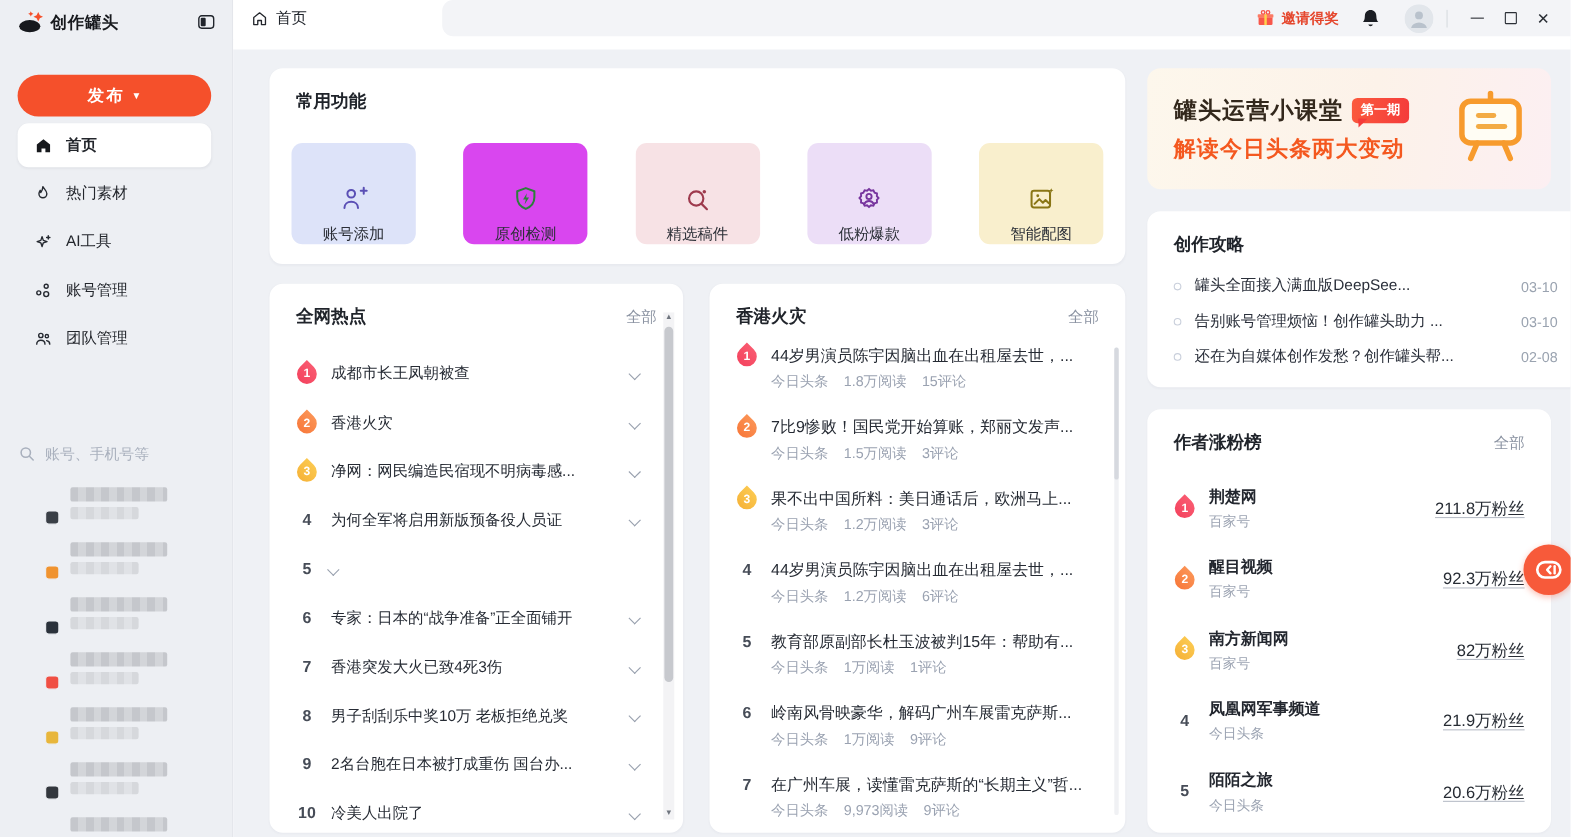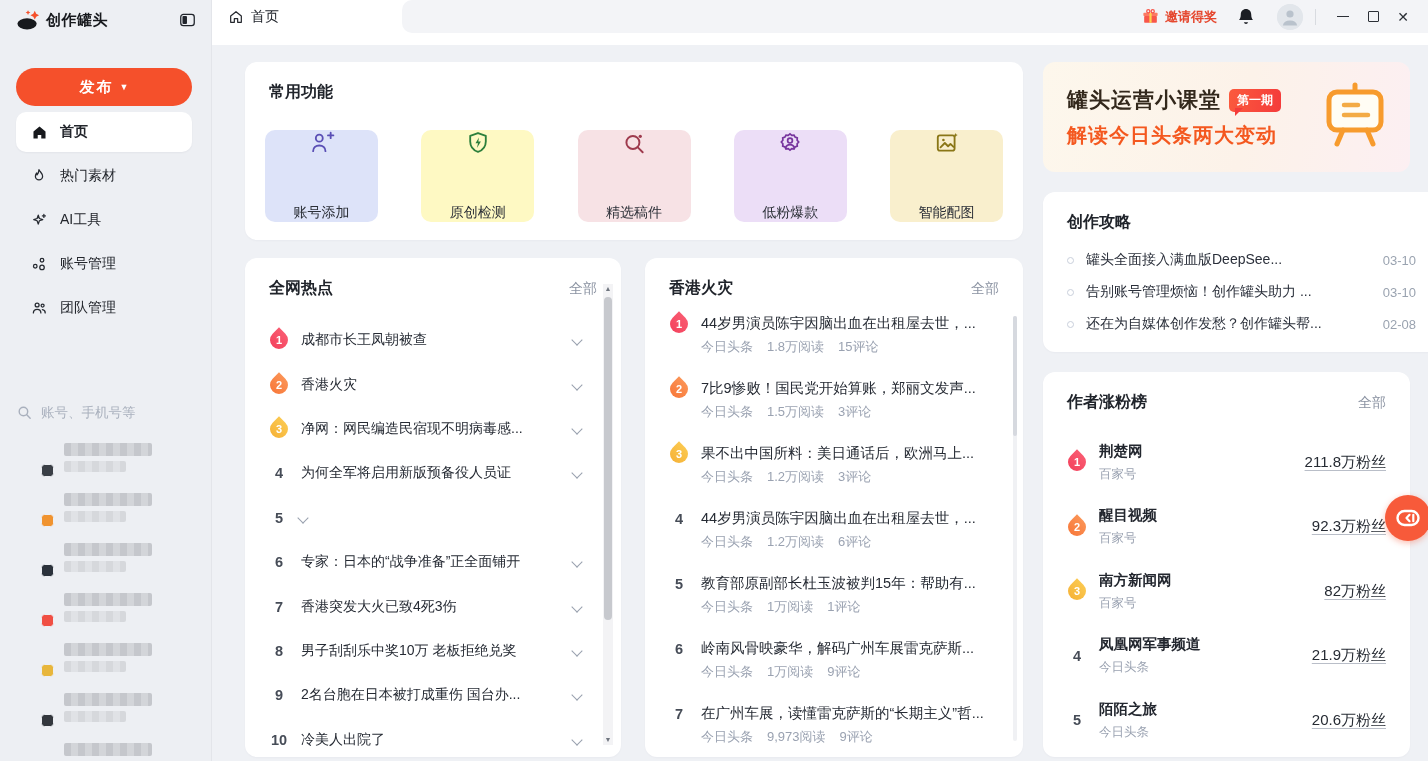--- a/index.html
+++ b/index.html
@@ -51,21 +51,21 @@
   .main { position:absolute; left:212px; top:36px; right:0; bottom:0; background:#fff; }
   .canvas { position:absolute; left:0; top:9px; right:0; bottom:0; background:#eff1f5; }
   .card { position:absolute; background:#fff; border-radius:12px; box-shadow:0 1px 2px rgba(25,35,60,.03); }
   .card-head { position:absolute; left:24px; right:24px; top:20px; display:flex; align-items:center; }
   .card-title { font-size:16px; font-weight:bold; color:#20242b; }
   .all-link { margin-left:auto; font-size:14px; color:#8b93a2; cursor:pointer; }
 
   
   .card.quick { left:33px; top:17px; width:778px; height:178px;padding-left:44px; }
   .tiles { position:absolute; left:20px; right:20px; top:68px; height:92px; display:flex; justify-content:space-between; }
-  .tile { width:113px; height:92px; border-radius:10px; display:flex; flex-direction:column; align-items:center; justify-content:space-between; gap:10px; cursor:pointer; }
+  .tile { width:113px; height:92px; border-radius:10px; display:flex; flex-direction:column; align-items:center; justify-content:flex-end; gap:10px; cursor:pointer; }
   .tile .tileico { width:26px; height:26px; }
   .tile .tlabel { font-size:14px; color:#2b2f37; }
 
   
   .card.hot { left:33px; top:213px; width:376px; height:499px; overflow:hidden; }
   .hot-list { position:absolute; left:24px; right:40px; top:60px; }
   .hrow { height:44.4px; display:flex; align-items:center; cursor:pointer; }
   .rank { width:20px; flex:0 0 20px; text-align:center; font-size:14.5px; font-weight:bold; color:#464c57; }
   .rank.top { width:18px; height:18px; flex:0 0 18px; margin:0 1px; border-radius:0 50% 50% 50%; transform:rotate(45deg); display:flex; align-items:center; justify-content:center; }
   .rank.top .n { transform:rotate(-45deg); font-size:11px; color:#fff; font-weight:bold; }
@@ -353,21 +353,21 @@
                 <svg width="26" height="26" viewBox="0 0 24 24" fill="none" stroke="currentColor" stroke-width="1.7" stroke-linecap="round">
                   <circle cx="9.5" cy="7.5" r="3.2"></circle>
                   <path d="M3.8 19.5c0-3.2 2.5-5.2 5.7-5.2s5.7 2 5.7 5.2"></path>
                   <path d="M17.5 5h5M20 2.5v5"></path>
                 </svg>
               </span>
               <span class="tlabel">账号添加</span>
             </div>
 
 
-            <div class="tile" style="background-color: #fef9c3;">
+            <div class="tile" style="background-color: #d946ef;">
               <span class="tileico" style="color: rgb(44, 127, 59);">
                 <svg width="26" height="26" viewBox="0 0 24 24">
                   <path d="M12 2.8l7.2 2.6v5.1c0 4.6-3 8.1-7.2 9.7-4.2-1.6-7.2-5.1-7.2-9.7V5.4z" fill="none" stroke="currentColor" stroke-width="1.7" stroke-linejoin="round"></path>
                   <path d="M12.9 7l-3.2 5.3h2.3l-1 4.2 3.7-5.8h-2.4l.6-3.7z" fill="currentColor"></path>
                 </svg>
               </span>
               <span class="tlabel">原创检测</span>
             </div>
 
             <div class="tile" style="background-color: rgb(247, 226, 229);">

